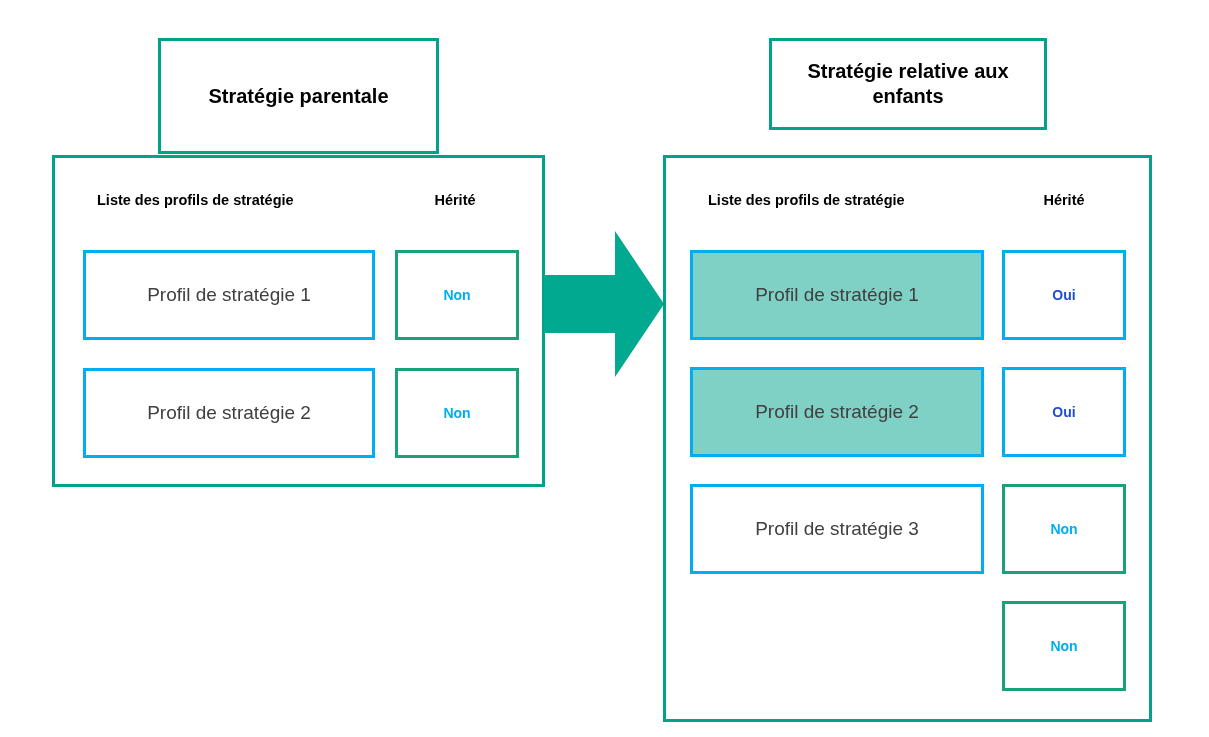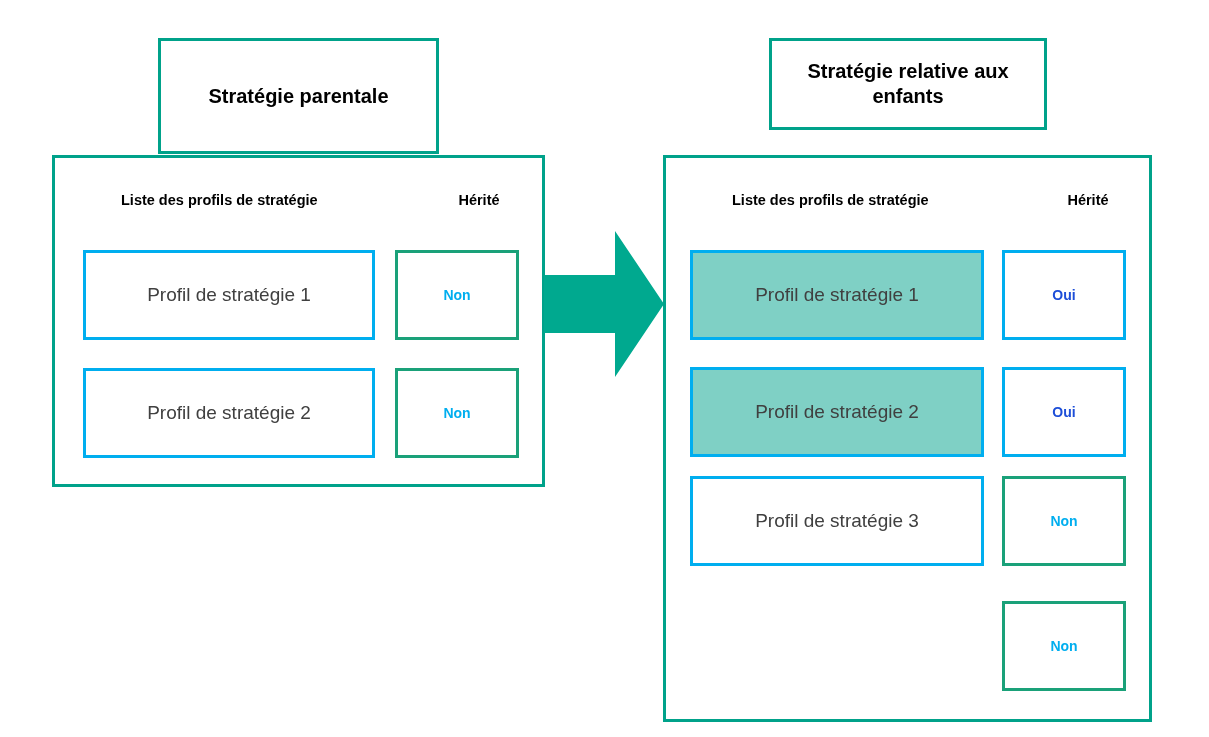--- a/index.html
+++ b/index.html
@@ -71,21 +71,20 @@
     height: 567px;
   }
 
   
   .col-headers {
     position: absolute;
     left: 0;
     top: 34px;
     width: 100%;
     height: 28px;
-    margin-left: 24px;
   }
   .col-header {
     position: absolute;
     font-weight: bold;
     font-size: 14.5px;
     color: #000000;
     white-space: nowrap;
   }
   .col-header.profiles { left: 42px; top: 0; }
   .col-header.inherited { left: 0; top: 0; width: 100%; text-align: center; }
@@ -138,21 +137,21 @@
   #panel-parent .profile-box { left: 28px; width: 292px; }
   #panel-parent .inherit-box { left: 340px; width: 124px; }
   #panel-parent .row-0 { top: 92px; }
   #panel-parent .row-1 { top: 210px; }
 
   
   #panel-children .profile-box { left: 24px; width: 294px; }
   #panel-children .inherit-box { left: 336px; width: 124px; }
   #panel-children .row-0 { top: 92px; }
   #panel-children .row-1 { top: 209px; }
-  #panel-children .row-2 { top: 318px; }
+  #panel-children .row-2 { top: 326px; }
   #panel-children .row-3 { top: 443px; }
 
   
   #flow-arrow {
     position: absolute;
     left: 544px;
     top: 231px;
     width: 120px;
     height: 146px;
   }

